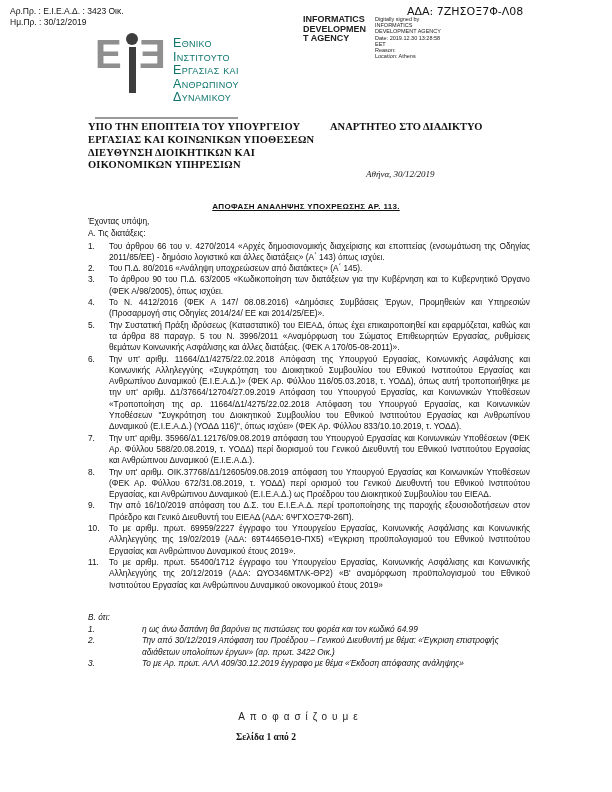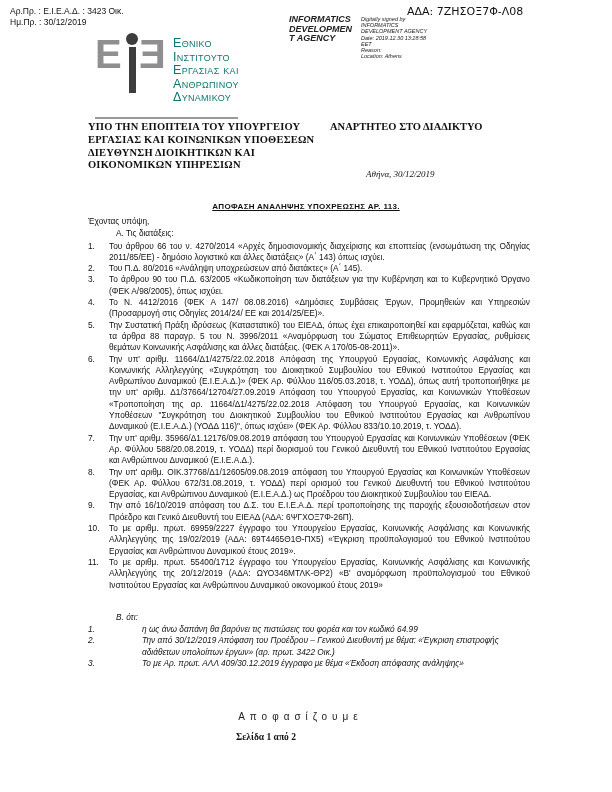--- a/index.html
+++ b/index.html
@@ -5,21 +5,21 @@
   html,body { margin:0; padding:0; background:#fff; }
   .page {
     position:relative; width:612px; height:792px; background:#ffffff;
     font-family:"Liberation Sans", sans-serif; color:#111; overflow:hidden;
   }
   
   .refs { position:absolute; left:10px; top:6px; font-size:8.5px; line-height:10.5px; }
   .ada  { position:absolute; left:407px; top:5px; font-size:11px; font-family:"DejaVu Sans", sans-serif; }
 
   
-  .stamp { position:absolute; left:289px; top:15px; display:flex; gap:6px;font-style:italic; }
+  .stamp { position:absolute; left:303px; top:15px; display:flex; gap:6px; }
   .stamp-agency { width:66px; font-size:9px; font-weight:bold; line-height:9.5px; color:#222; }
   .stamp-details { font-size:5.5px; line-height:6.2px; color:#222; padding-top:1px; }
 
   
   .logo-glyph { position:absolute; left:95px; top:34px; width:76px; height:82px; }
   .lg-e  { position:absolute; font-family:"Liberation Sans", sans-serif; font-weight:bold; font-size:40px; line-height:40px; color:#8f8f8f; }
   .lg-e.left  { left:0; top:0; }
   .lg-e.right { left:44px; top:0; transform:scaleX(-1); }
   .lg-dot { position:absolute; left:31px; top:-1px; width:12px; height:12px; border-radius:50%; background:#3d3d3d; }
   .lg-bar { position:absolute; left:34px; top:13px; width:7px; height:46px; background:#3d3d3d; }
@@ -32,21 +32,21 @@
   .anartiteo { position:absolute; left:330px; top:121px; font-family:"Liberation Serif", serif; font-weight:bold; font-size:10.5px; }
   .place-date { position:absolute; left:366px; top:169px; font-family:"Liberation Serif", serif; font-style:italic; font-size:9px; }
 
   
   .title { position:absolute; left:0; width:612px; top:202px; text-align:center; font-size:8px; font-weight:bold; }
   .title span { text-decoration:underline; letter-spacing:0.3px;margin-top:36px; }
 
   
   .content { position:absolute; left:88px; top:216px; width:442px; font-size:8.3px; line-height:11.3px; }
   .intro { margin-bottom:1px; }
-  .section-label { margin-bottom:1px;margin-left:28px; }
+  .section-label { margin-bottom:1px; }
   .li { display:flex; }
   .li .num { width:21px; flex-shrink:0; }
   .li .txt { flex:1; text-align:justify; }
   .sec-b { margin-top:21px; font-style:italic; }
   .sec-b .txt { text-align:left;margin-left:33px; }
 
   .decision { position:absolute; left:0; width:601px; top:711px; text-align:center; font-size:10px; letter-spacing:5px; color:#222; }
   .footer   { position:absolute; left:0; width:532px; top:732px; text-align:center; font-family:"Liberation Serif", serif; font-weight:bold; font-size:9.5px; }
   .line { white-space:nowrap; }
 </style>

